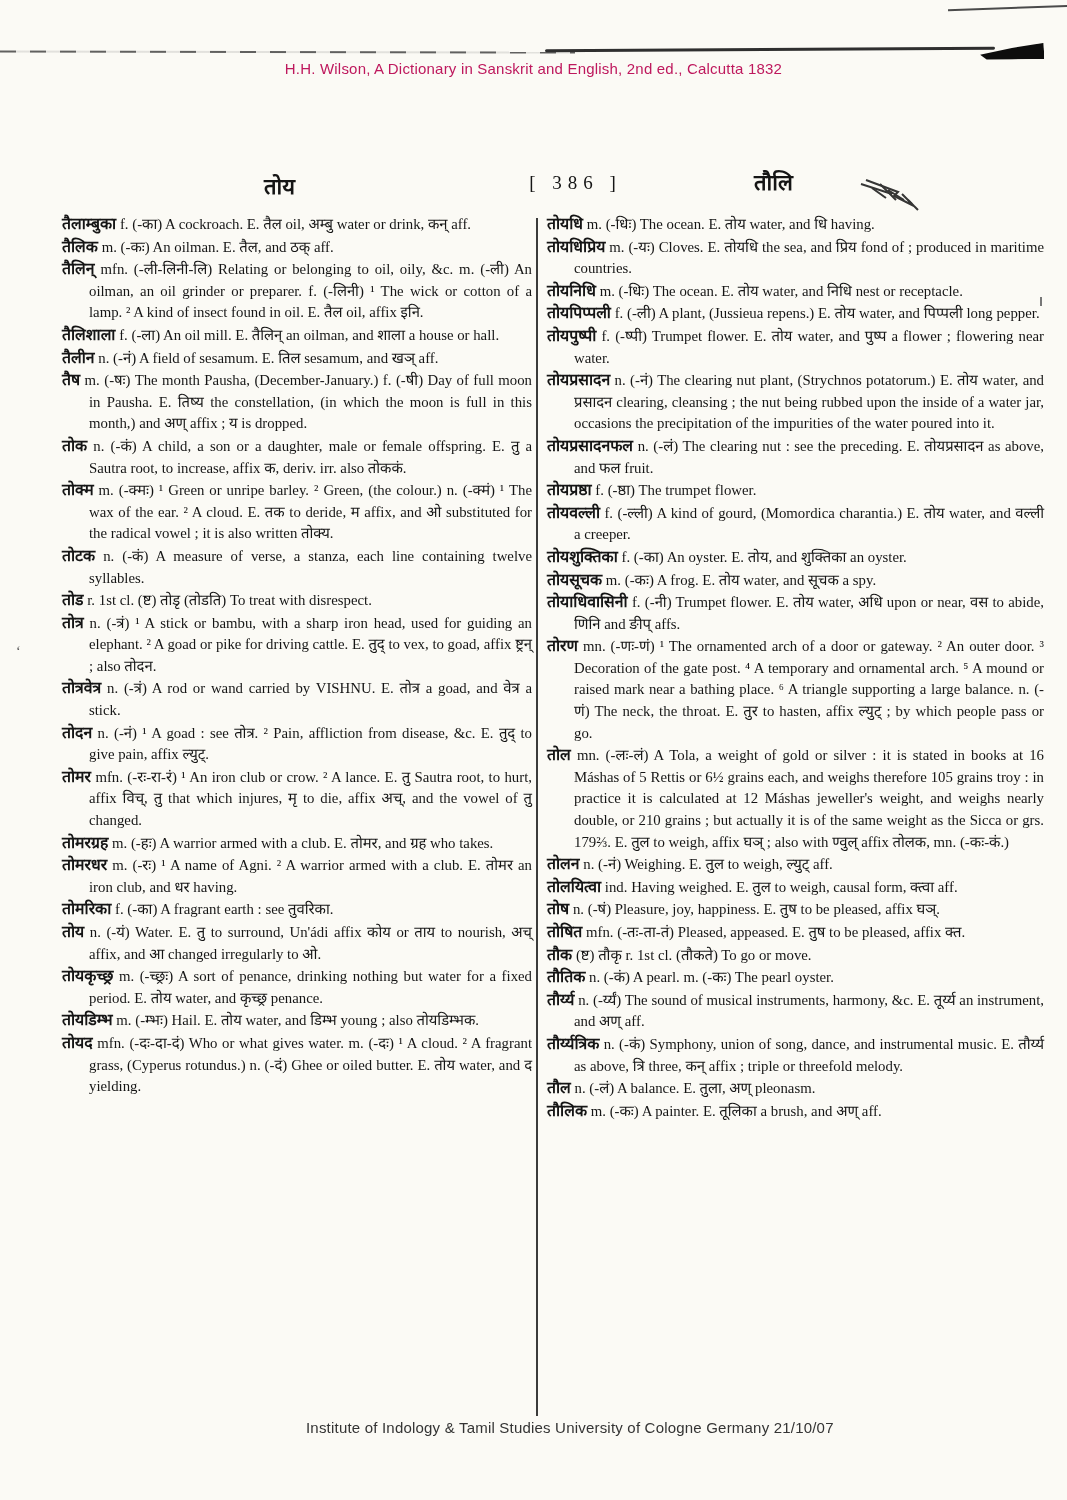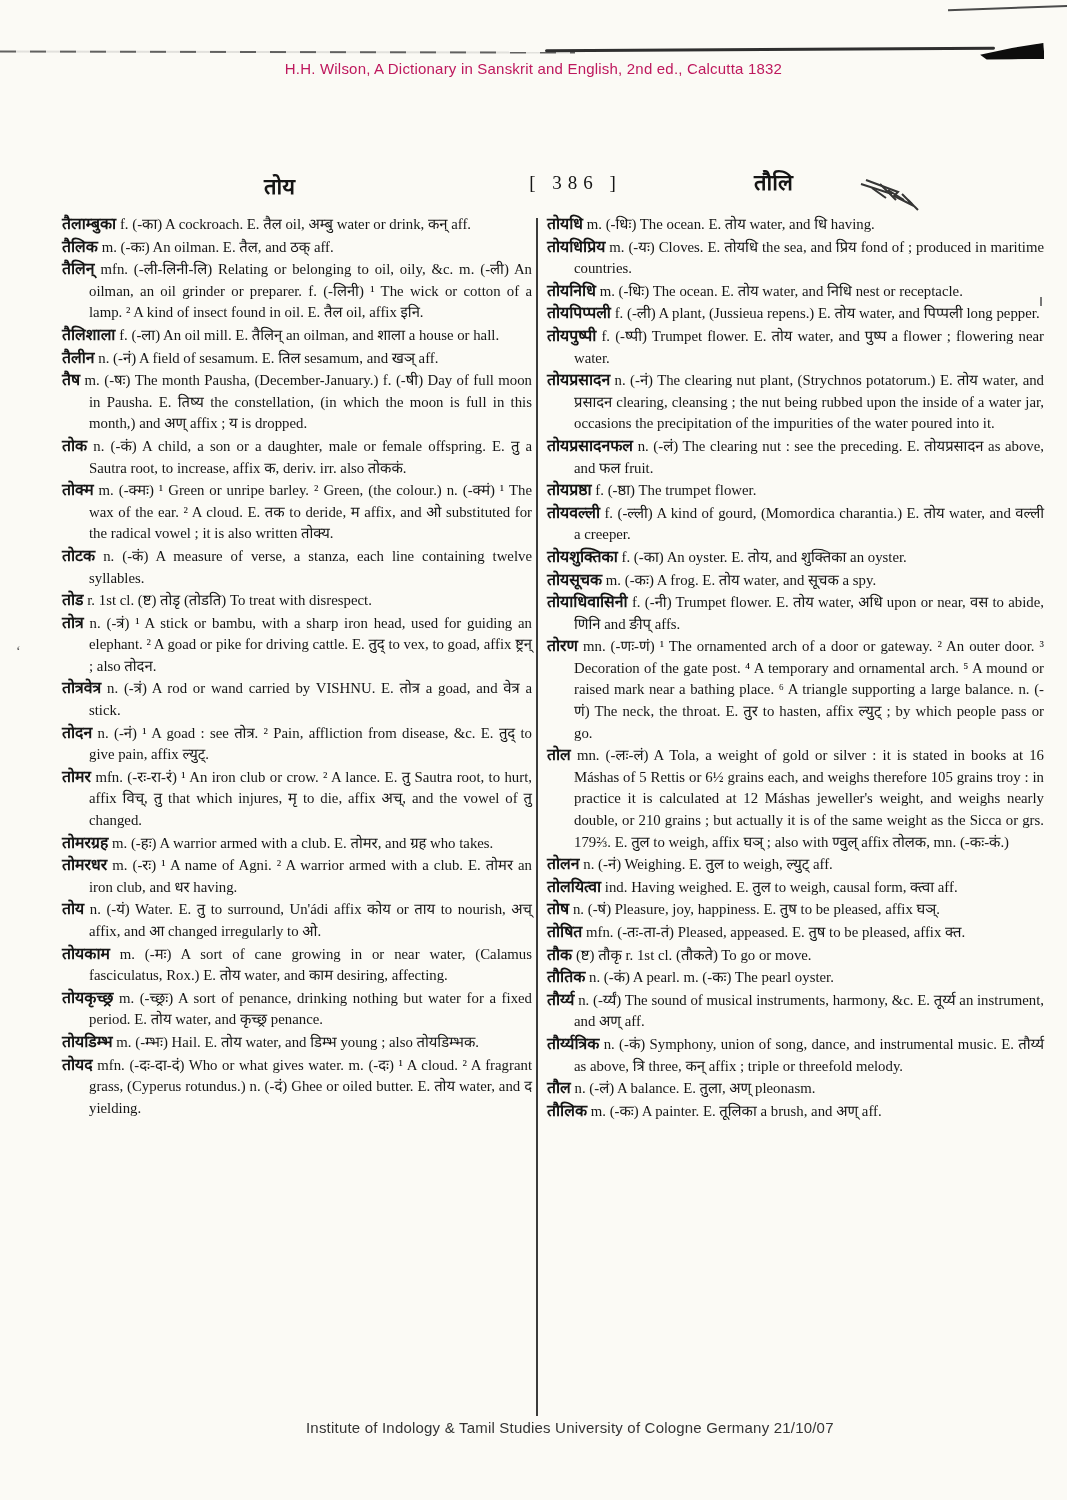--- a/index.html
+++ b/index.html
@@ -96,22 +96,22 @@
       <p class="entry"><b class="headword">तोक</b><span class="entry-body"> n. (-कं) A child, a son or a daughter, male or female offspring. E. तु a Sautra root, to increase, affix क, deriv. irr. also तोककं.</span></p>
       <p class="entry"><b class="headword">तोक्म</b><span class="entry-body"> m. (-क्मः) ¹ Green or unripe barley. ² Green, (the colour.) n. (-क्मं) ¹ The wax of the ear. ² A cloud. E. तक to deride, म affix, and ओ substituted for the radical vowel ; it is also written तोक्य.</span></p>
       <p class="entry"><b class="headword">तोटक</b><span class="entry-body"> n. (-कं) A measure of verse, a stanza, each line containing twelve syllables.</span></p>
       <p class="entry"><b class="headword">तोड</b><span class="entry-body"> r. 1st cl. (ष्ट) तोडृ (तोडति) To treat with disrespect.</span></p>
       <p class="entry"><b class="headword">तोत्र</b><span class="entry-body"> n. (-त्रं) ¹ A stick or bambu, with a sharp iron head, used for guiding an elephant. ² A goad or pike for driving cattle. E. तुद् to vex, to goad, affix ष्ट्रन् ; also तोदन.</span></p>
       <p class="entry"><b class="headword">तोत्रवेत्र</b><span class="entry-body"> n. (-त्रं) A rod or wand carried by VISHNU. E. तोत्र a goad, and वेत्र a stick.</span></p>
       <p class="entry"><b class="headword">तोदन</b><span class="entry-body"> n. (-नं) ¹ A goad : see तोत्र. ² Pain, affliction from disease, &amp;c. E. तुद् to give pain, affix ल्युट्.</span></p>
       <p class="entry"><b class="headword">तोमर</b><span class="entry-body"> mfn. (-रः-रा-रं) ¹ An iron club or crow. ² A lance. E. तु Sautra root, to hurt, affix विच्, तु that which injures, मृ to die, affix अच्, and the vowel of तु changed.</span></p>
       <p class="entry"><b class="headword">तोमरग्रह</b><span class="entry-body"> m. (-हः) A warrior armed with a club. E. तोमर, and ग्रह who takes.</span></p>
       <p class="entry"><b class="headword">तोमरधर</b><span class="entry-body"> m. (-रः) ¹ A name of Agni. ² A warrior armed with a club. E. तोमर an iron club, and धर having.</span></p>
+      <p class="entry"><b class="headword">तोमरिका</b><span class="entry-body"> f. (-का) A fragrant earth : see तुवरिका.</span></p>
       <p class="entry"><b class="headword">तोय</b><span class="entry-body"> n. (-यं) Water. E. तु to surround, Un'ádi affix कोय or ताय to nourish, अच् affix, and आ changed irregularly to ओ.</span></p>
-      <p class="entry"><b class="headword">तोयकाम</b><span class="entry-body"> m. (-मः) A sort of cane growing in or near water, (Calamus fasciculatus, Rox.) E. तोय water, and काम desiring, affecting.</span></p>
       <p class="entry"><b class="headword">तोयकृच्छ्र</b><span class="entry-body"> m. (-च्छ्रः) A sort of penance, drinking nothing but water for a fixed period. E. तोय water, and कृच्छ्र penance.</span></p>
       <p class="entry"><b class="headword">तोयडिम्भ</b><span class="entry-body"> m. (-म्भः) Hail. E. तोय water, and डिम्भ young ; also तोयडिम्भक.</span></p>
       <p class="entry"><b class="headword">तोयद</b><span class="entry-body"> mfn. (-दः-दा-दं) Who or what gives water. m. (-दः) ¹ A cloud. ² A fragrant grass, (Cyperus rotundus.) n. (-दं) Ghee or oiled butter. E. तोय water, and द yielding.</span></p>
     </div>
   <div id="col-right" class="col col-right">
       <p class="entry"><b class="headword">तोयधि</b><span class="entry-body"> m. (-धिः) The ocean. E. तोय water, and धि having.</span></p>
       <p class="entry"><b class="headword">तोयधिप्रिय</b><span class="entry-body"> m. (-यः) Cloves. E. तोयधि the sea, and प्रिय fond of ; produced in maritime countries.</span></p>
       <p class="entry"><b class="headword">तोयनिधि</b><span class="entry-body"> m. (-धिः) The ocean. E. तोय water, and निधि nest or receptacle.</span></p>
       <p class="entry"><b class="headword">तोयपिप्पली</b><span class="entry-body"> f. (-ली) A plant, (Jussieua repens.) E. तोय water, and पिप्पली long pepper.</span></p>
       <p class="entry"><b class="headword">तोयपुष्पी</b><span class="entry-body"> f. (-ष्पी) Trumpet flower. E. तोय water, and पुष्प a flower ; flowering near water.</span></p>

